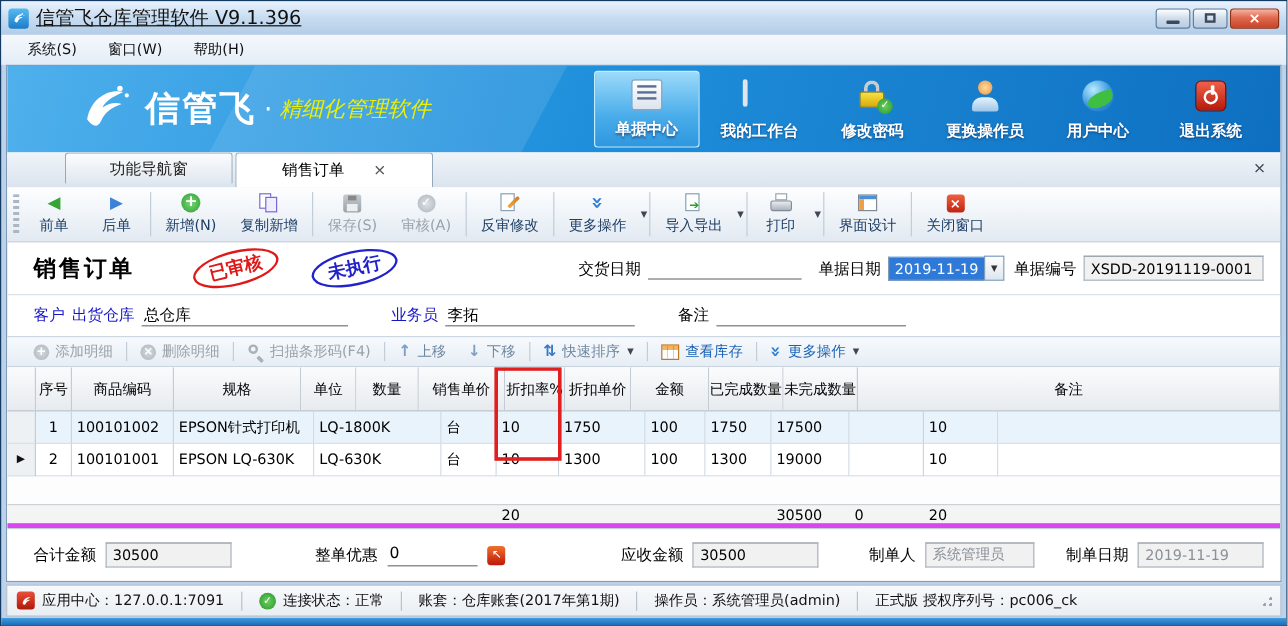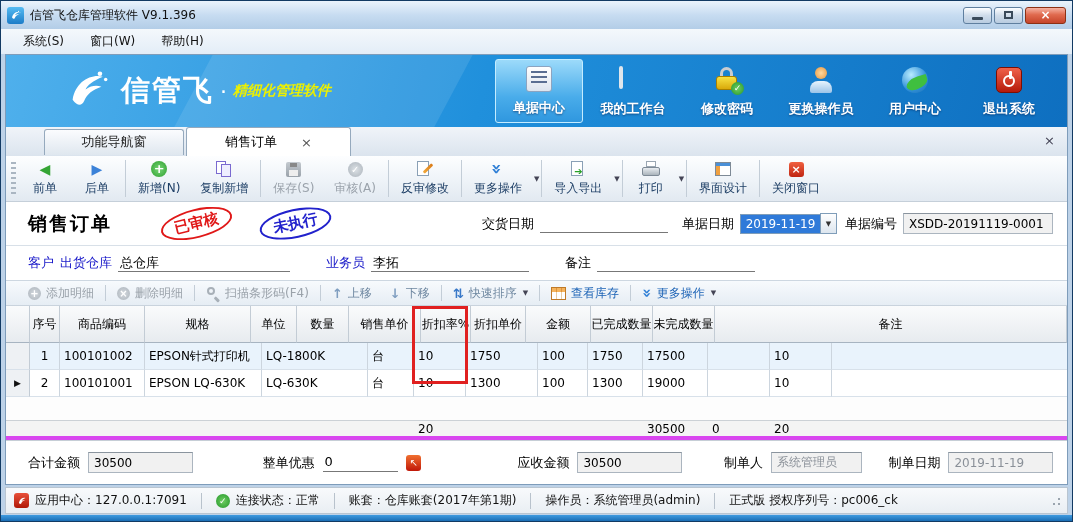--- a/index.html
+++ b/index.html
@@ -2,41 +2,41 @@
 <html><head>
 <meta charset="utf-8">
 <style>
   * { margin:0; padding:0; box-sizing:border-box; }
   html,body { width:1073px; height:522px; font-family:"DejaVu Sans","Liberation Sans",sans-serif; }
   .window { width:1073px; height:522px; background:#bdd2e8; border:1px solid #123a63; display:flex; flex-direction:column; overflow:hidden; }
 
   
   .titlebar { height:28px; background:linear-gradient(#eaf3fc,#c7dcf1 50%,#b3cde7); display:flex; align-items:center; padding:0 6px; flex:0 0 auto; }
   .app-ico { width:17px; height:17px; border-radius:3px; background:linear-gradient(#55bbf2,#1c7cc8); display:flex; align-items:center; justify-content:center; margin-right:6px; }
-  .titletext { font-size:12px; color:#111; }
+  .titletext { font-size:16px; color:#111;text-decoration:underline; }
   .wctrls { margin-left:auto; display:flex; gap:2px; }
   .wbtn { width:29px; height:17px; border:1px solid #5f7f9f; border-radius:3px; background:linear-gradient(#fdfeff,#cfdcea 50%,#b9cce0); display:flex; align-items:center; justify-content:center; }
   .wbtn.close { width:41px; background:linear-gradient(#f6b2a2,#e06a4e 45%,#c6442a); border-color:#8c3014; color:#fff; font-weight:bold; font-size:12px; }
   .minbar { width:11px; height:3px; background:#3a4a5a; border-radius:1px; margin-top:6px; }
   .maxbox { width:9px; height:8px; border:2px solid #3a4a5a; }
 
   
   .menubar { height:25px; background:linear-gradient(#f4f8fc,#e3edf7); display:flex; align-items:center; padding-left:10px; gap:2px; flex:0 0 auto; }
   .menuitem { font-size:12px; color:#111; padding:3px 12px; }
 
   
   .main { flex:1 1 auto; margin:0 4px; border:1px solid #7e9cba; background:#fff; display:flex; flex-direction:column; overflow:hidden; position:relative; }
 
   
   .banner { height:72px; background:linear-gradient(105deg,#4fb0ec 0%,#2090dc 45%,#0e6fc0 100%); display:flex; align-items:center; flex:0 0 auto; position:relative; overflow:hidden; }
   .banner::before { content:""; position:absolute; left:180px; top:-20px; width:260px; height:140px; background:rgba(255,255,255,.10); transform:skewX(-28deg); }
   .brandwrap { display:flex; align-items:center; margin-left:115px; z-index:1; }
   .brand { color:#fff; font-size:29px; font-weight:bold; letter-spacing:2px; }
   .brandsep { color:#fff; font-size:22px; margin:0 6px; }
-  .slogan { color:#ecf000; font-size:14px; font-weight:bold; font-style:italic;text-align:center; }
+  .slogan { color:#ecf000; font-size:18px; font-weight:normal; font-style:italic;text-align:center; }
   .bannerlogo { position:absolute; left:58px; top:13px; z-index:1; }
   .bnavwrap { margin-left:auto; display:flex; align-items:flex-end; gap:6px; padding-right:14px; z-index:1; }
   .bnav { width:88px; height:64px; display:flex; flex-direction:column; align-items:center; justify-content:flex-end; padding-bottom:5px; border-radius:3px; }
   .bnav.active { background:linear-gradient(#9cdafa,#49acea 60%,#2f97df); border:1px solid #c4ecff; }
   .bnav .blabel { color:#fff; font-size:13px; font-weight:bold; margin-top:4px; text-shadow:0 1px 2px rgba(0,0,40,.45); white-space:nowrap; }
   .bicon { height:32px; display:flex; align-items:center; justify-content:center; }
   
   .ic-monitor { width:28px; height:24px; position:relative; }
   .ic-monitor .scr { width:28px; height:19px; border:2px solid #dfe6ec; border-radius:3px; background:linear-gradient(135deg,#aee2fb,#2e8ac8); }
   .ic-monitor .stand { width:12px; height:4px; background:#cfd8e0; margin:1px auto 0; }
@@ -49,21 +49,21 @@
   .ic-person { position:relative; width:26px; height:26px; }
   .ic-person .hd { position:absolute; left:7px; top:0; width:12px; height:12px; border-radius:50%; background:radial-gradient(#ffd9a0,#e8953c); }
   .ic-person .bd { position:absolute; left:2px; bottom:0; width:22px; height:12px; border-radius:8px 8px 2px 2px; background:linear-gradient(#e8f4fd,#9cc4e8); }
   .ic-globe { width:26px; height:26px; border-radius:50%; background:radial-gradient(circle at 35% 30%,#b8ecff,#2f8fd8 60%,#1b6fb4); position:relative; overflow:hidden; }
   .ic-globe .sw { position:absolute; left:4px; top:10px; width:22px; height:12px; background:#3fbf3f; border-radius:60% 0 60% 40%; transform:rotate(-18deg); }
   .ic-power { width:26px; height:26px; border-radius:5px; background:linear-gradient(#f0624a,#b51a0a); border:1px solid #7e0e02; position:relative; }
   .ic-power .ring { position:absolute; left:6px; top:7px; width:12px; height:12px; border:2.5px solid #fff; border-radius:50%; }
   .ic-power .bar { position:absolute; left:11.5px; top:3px; width:3px; height:8px; background:#fff; border-radius:1px; }
 
   
-  .tabstrip { height:29px; background:linear-gradient(#f0f4f9,#dbe4ee); display:flex; align-items:center; padding-left:38px; flex:0 0 auto; position:relative; }
+  .tabstrip { height:29px; background:linear-gradient(#f0f4f9,#dbe4ee); display:flex; align-items:flex-start; padding-left:48px; flex:0 0 auto; position:relative; }
   .tab { height:26px; min-width:140px; display:flex; align-items:center; justify-content:center; font-size:13px; border:1px solid #95a9bd; border-bottom:none; border-radius:3px 3px 0 0; margin-right:2px; padding:0 16px; gap:24px; }
   .tab.inactive { background:linear-gradient(#fbfcfe,#dfe7ef); color:#222; }
   .tab.active { background:#fff; height:29px; color:#000; min-width:165px; }
   .tabclose { color:#555; font-size:13px; }
   .strip-close { position:absolute; right:12px; top:6px; color:#445; font-size:13px; }
 
   
   .toolbar { height:46px; background:linear-gradient(#fdfeff,#eef3f8 55%,#e2e9f1); border-bottom:1px solid #c5cfd9; display:flex; align-items:stretch; flex:0 0 auto; padding-left:2px; }
   .grip { width:5px; margin:6px 3px; background:repeating-linear-gradient(180deg,#aab6c2 0 2px,transparent 2px 5px); flex:0 0 auto; }
   .tbtn { display:flex; flex-direction:column; align-items:center; justify-content:center; padding:2px 10px; min-width:52px; gap:2px; }

